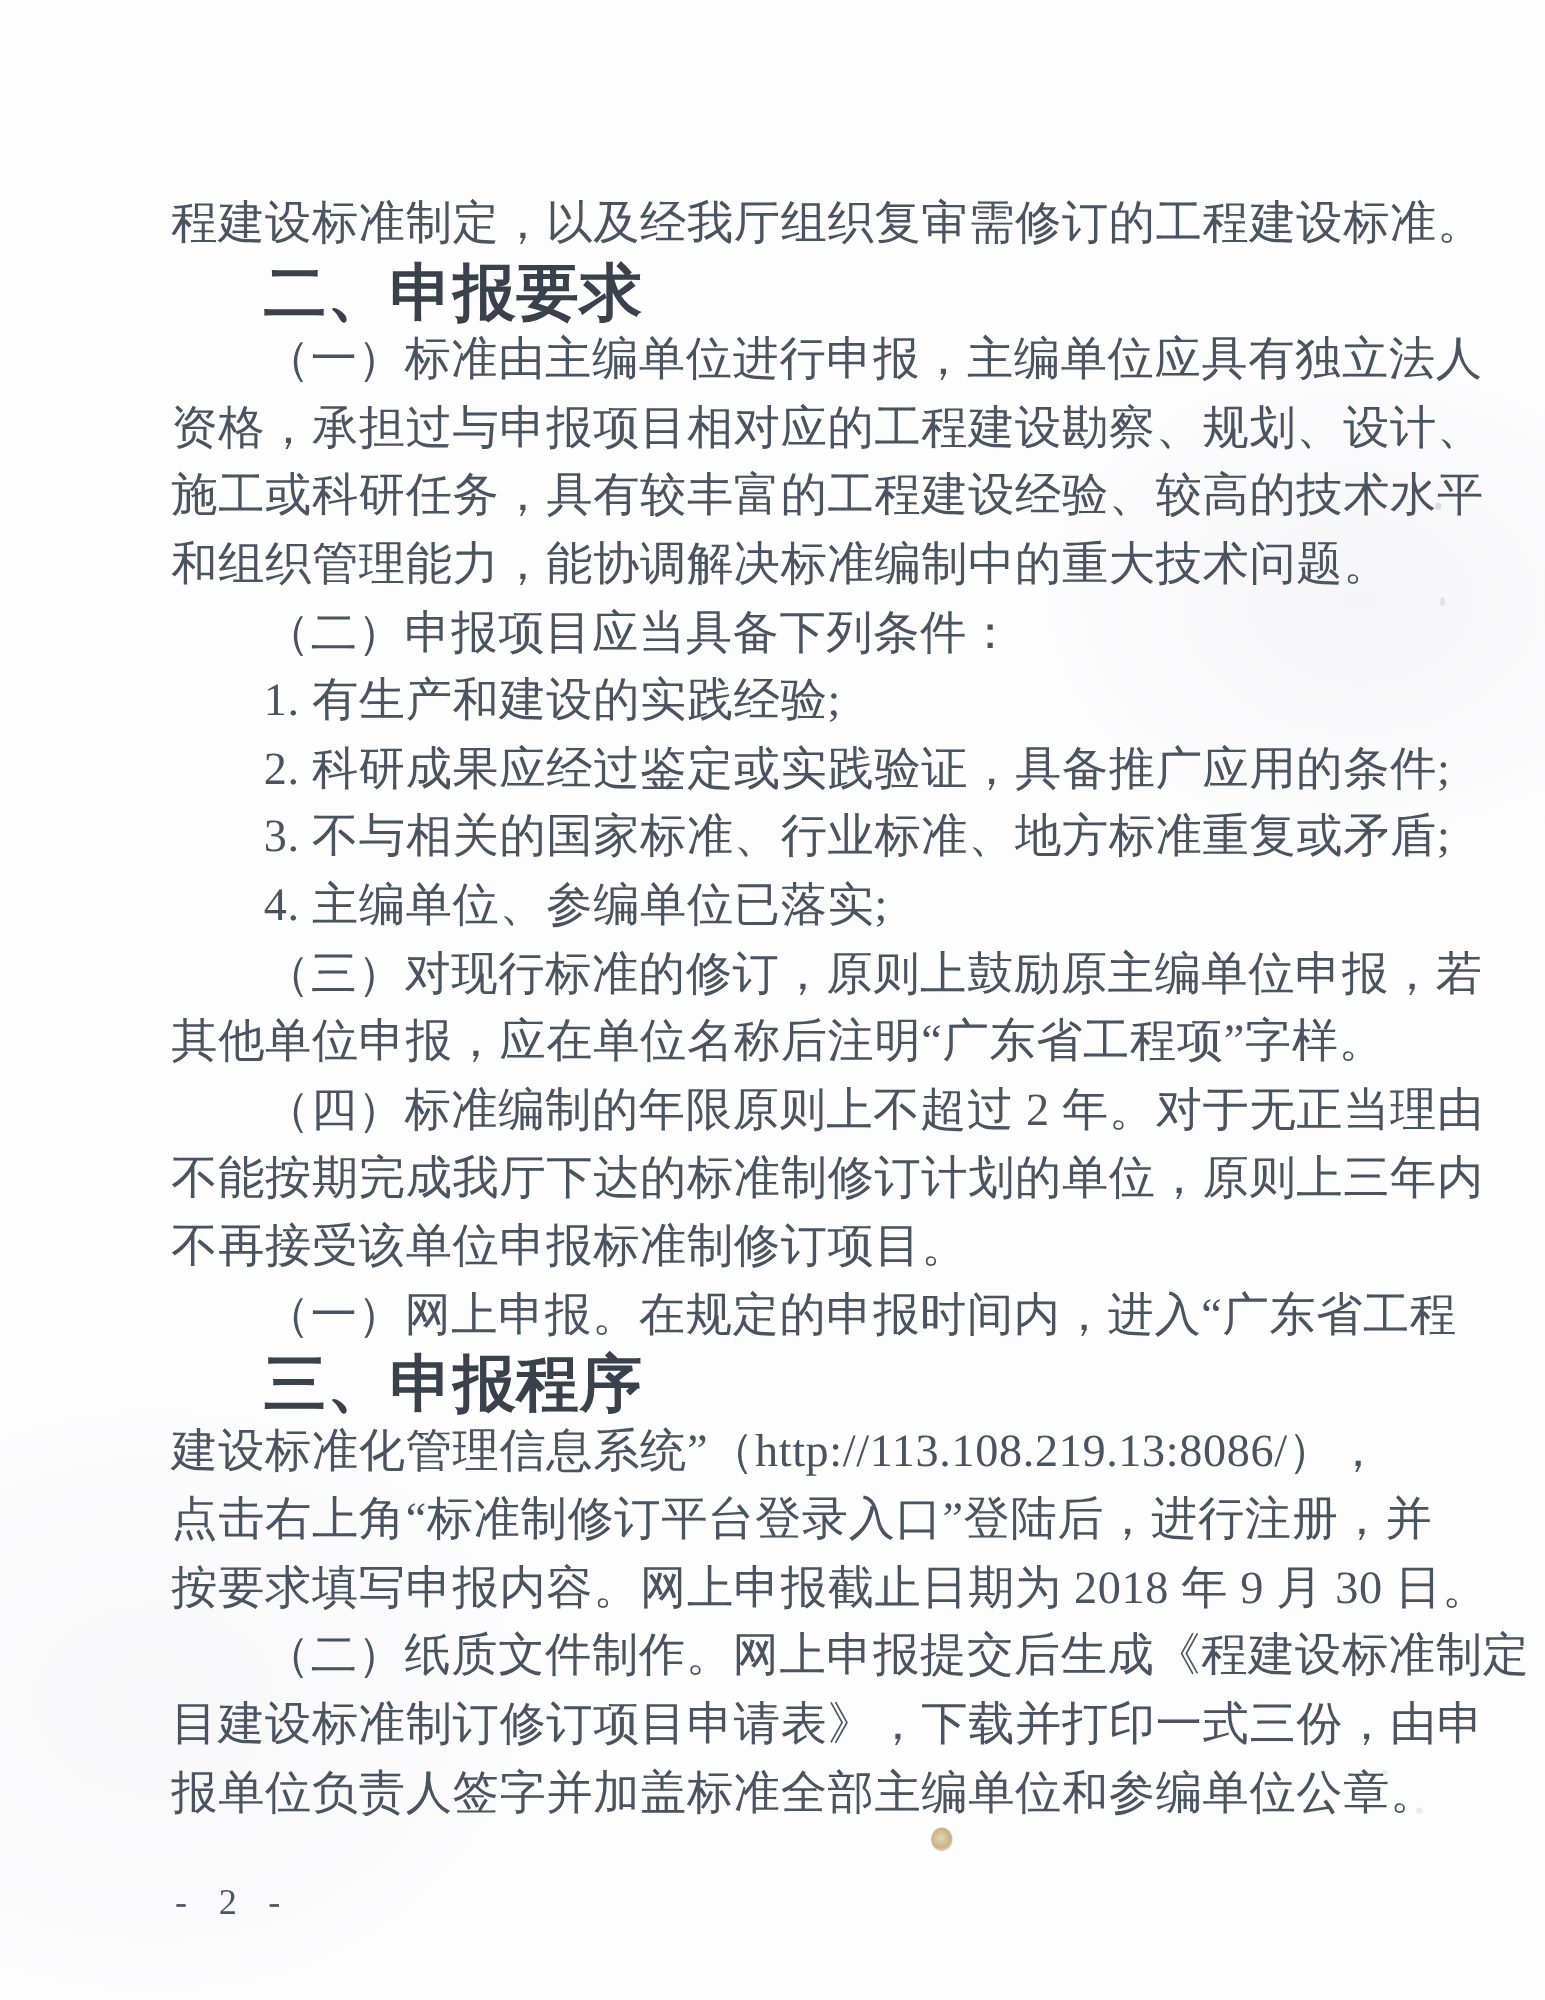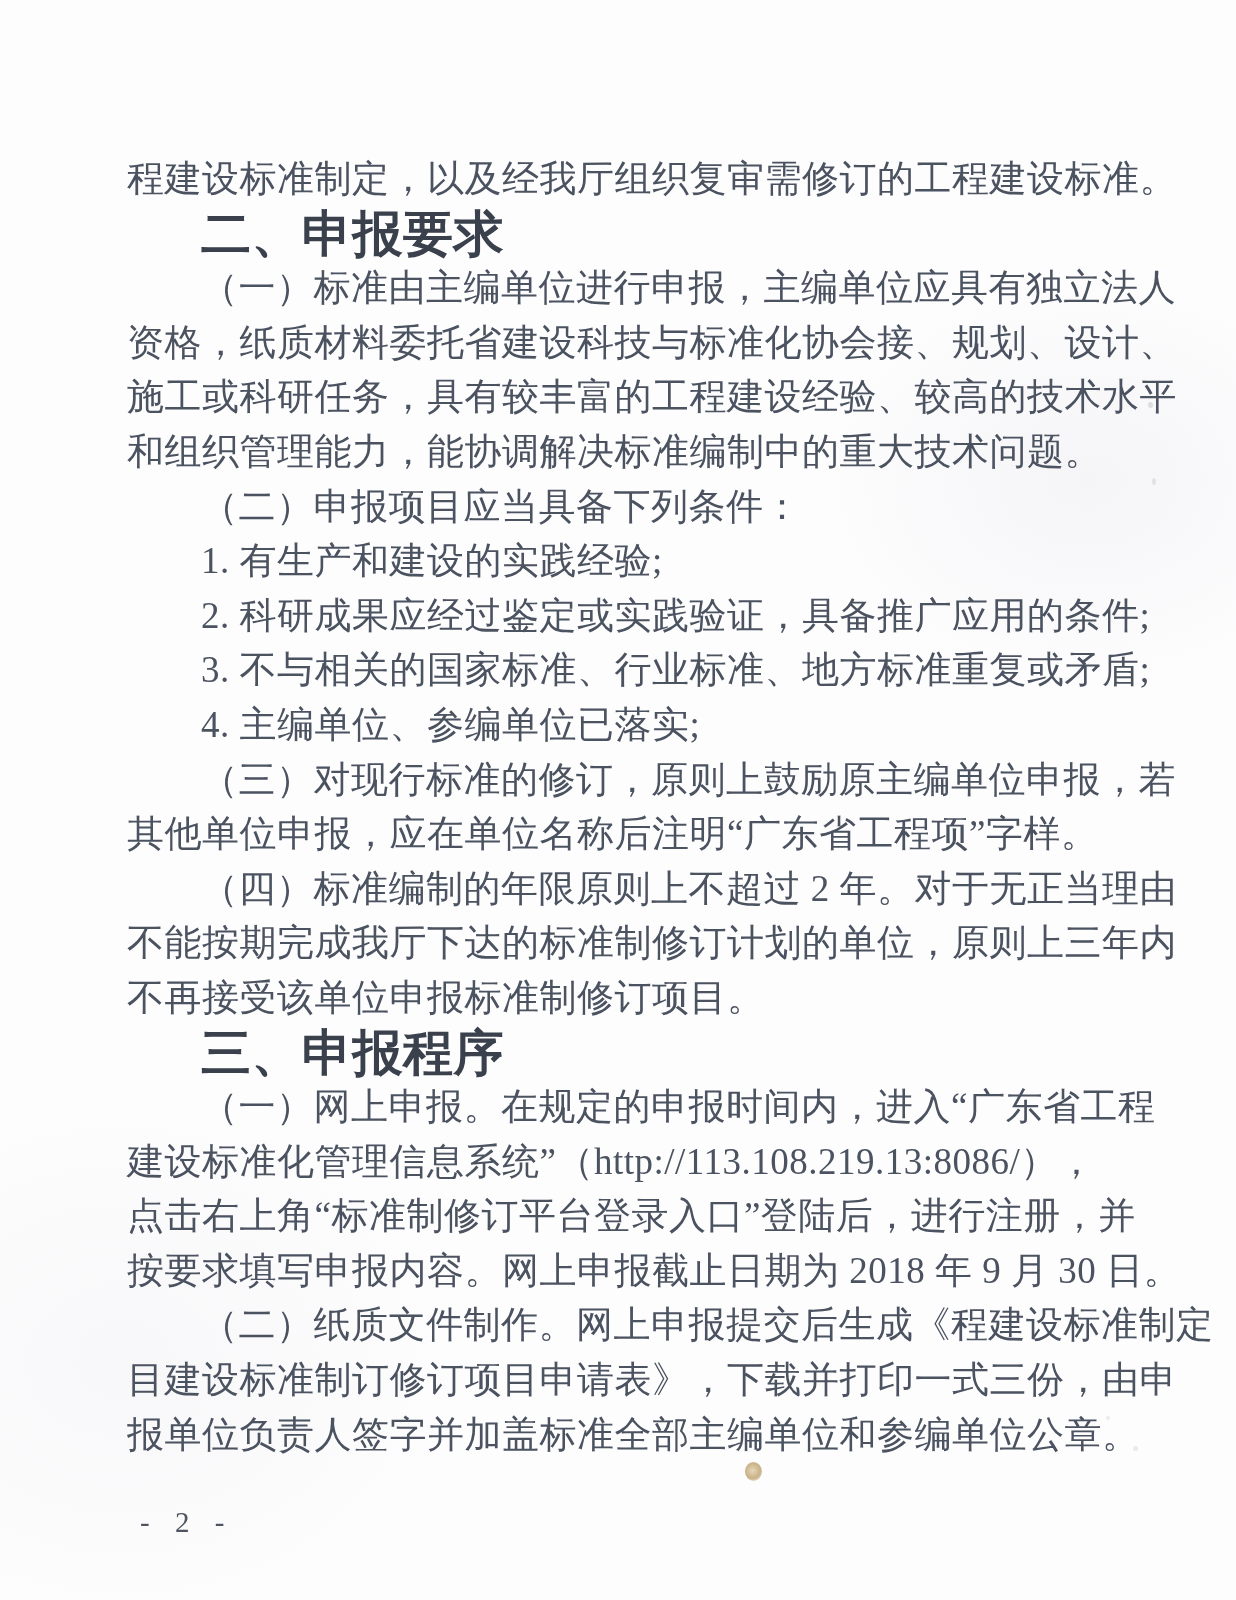--- a/index.html
+++ b/index.html
@@ -14,21 +14,21 @@
     height: 1600px;
     margin: 0 auto;
     background:
       radial-gradient(ellipse 400px 300px at 88% 30%, rgba(230,230,234,0.35), rgba(0,0,0,0) 70%),
       radial-gradient(ellipse 500px 400px at 10% 85%, rgba(235,235,238,0.3), rgba(0,0,0,0) 70%),
       var(--page-background, #fdfdfe);
     overflow: hidden;
   }
   .text-block {
     position: absolute;
-    left: 127px;
+    left: 137px;
     top: 152px;
     width: 885px;
   }
   .line {
     height: 54.6px;
     line-height: 54.6px;
     font-size: 37px;
     letter-spacing: 0.5px;
     color: var(--body-text, #4b5260);
     white-space: nowrap;
@@ -78,35 +78,35 @@
   .speck-4 { left: 1106px; top: 1416px; width: 4px; height: 4px; opacity: 0.3; }
 </style>
 </head>
 <body>
 
 <div class="page">
   <div class="text-block">
       <div class="line body">程建设标准制定，以及经我厅组织复审需修订的工程建设标准。</div>
       <div class="line heading indent">二、申报要求</div>
       <div class="line body indent">（一）标准由主编单位进行申报，主编单位应具有独立法人</div>
-      <div class="line body">资格，纸质材料委托省建设科技与标准化协会接、规划、设计、</div>
+      <div class="line body">资格，承担过与申报项目相对应的工程建设勘察、规划、设计、</div>
       <div class="line body">施工或科研任务，具有较丰富的工程建设经验、较高的技术水平</div>
       <div class="line body">和组织管理能力，能协调解决标准编制中的重大技术问题。</div>
       <div class="line body indent">（二）申报项目应当具备下列条件：</div>
       <div class="line body indent">1. 有生产和建设的实践经验;</div>
       <div class="line body indent">2. 科研成果应经过鉴定或实践验证，具备推广应用的条件;</div>
       <div class="line body indent">3. 不与相关的国家标准、行业标准、地方标准重复或矛盾;</div>
       <div class="line body indent">4. 主编单位、参编单位已落实;</div>
       <div class="line body indent">（三）对现行标准的修订，原则上鼓励原主编单位申报，若</div>
       <div class="line body">其他单位申报，应在单位名称后注明“广东省工程项”字样。</div>
       <div class="line body indent">（四）标准编制的年限原则上不超过 2 年。对于无正当理由</div>
       <div class="line body">不能按期完成我厅下达的标准制修订计划的单位，原则上三年内</div>
       <div class="line body">不再接受该单位申报标准制修订项目。</div>
+      <div class="line body indent">（一）网上申报。在规定的申报时间内，进入“广东省工程</div>
       <div class="line heading indent">三、申报程序</div>
-      <div class="line body indent">（一）网上申报。在规定的申报时间内，进入“广东省工程</div>
       <div class="line body">建设标准化管理信息系统”（http://113.108.219.13:8086/），</div>
       <div class="line body">点击右上角“标准制修订平台登录入口”登陆后，进行注册，并</div>
       <div class="line body">按要求填写申报内容。网上申报截止日期为 2018 年 9 月 30 日。</div>
       <div class="line body indent">（二）纸质文件制作。网上申报提交后生成《程建设标准制定</div>
       <div class="line body">目建设标准制订修订项目申请表》，下载并打印一式三份，由申</div>
       <div class="line body">报单位负责人签字并加盖标准全部主编单位和参编单位公章。</div>
     </div>
   <div class="page-number">- 2 -</div>
   <div class="stain stain-main"></div>
   <div class="speck speck-1"></div>

